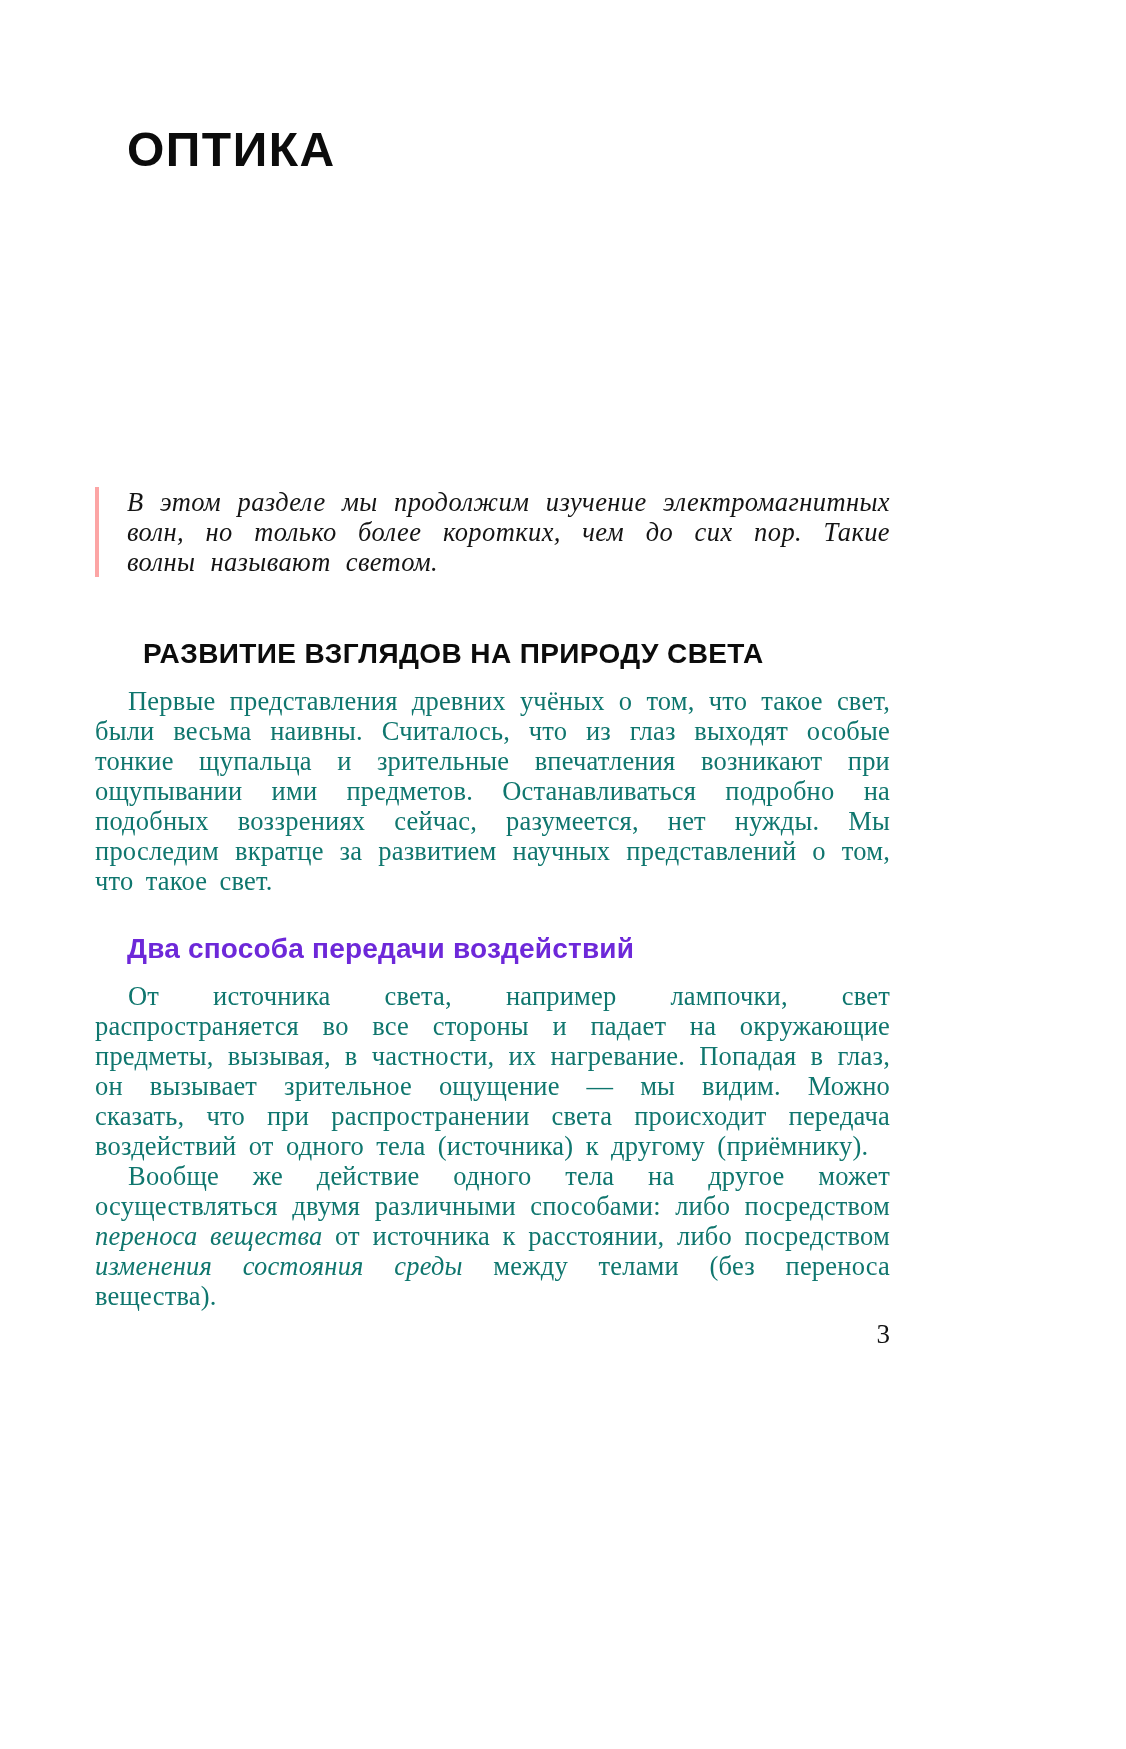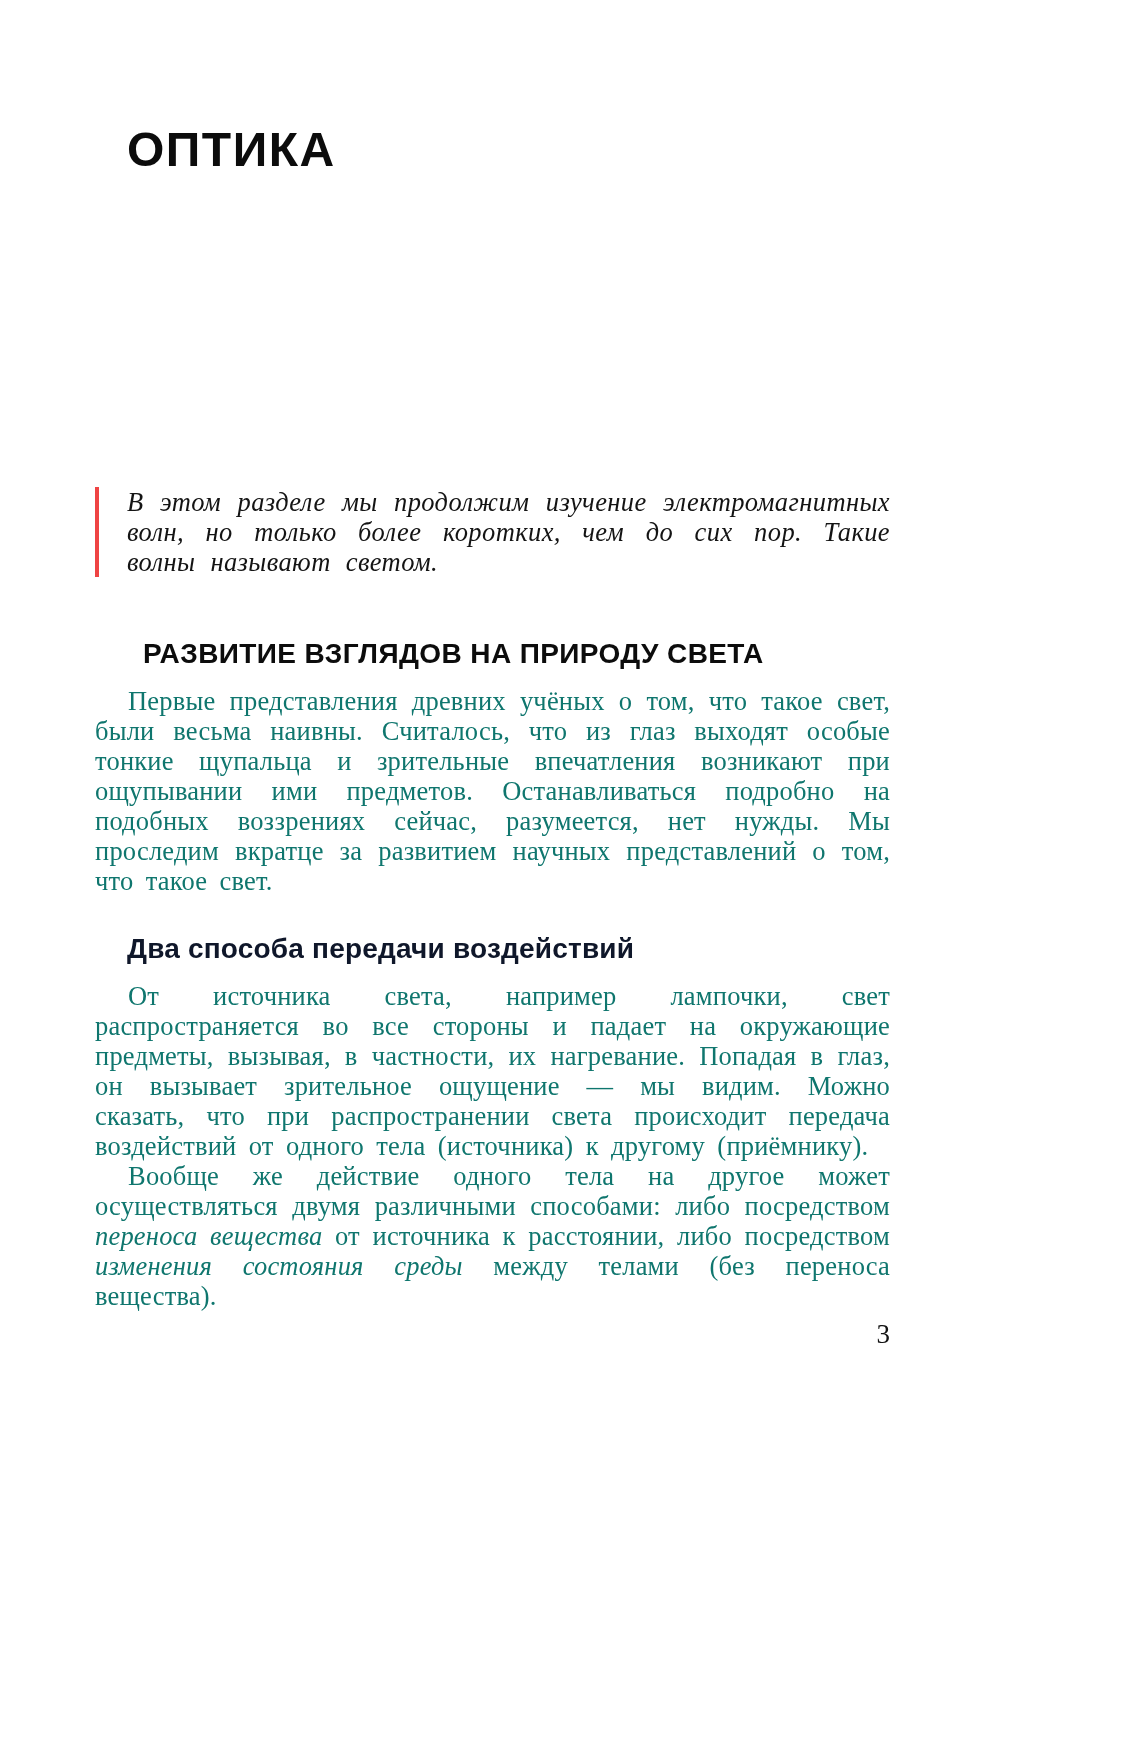--- a/index.html
+++ b/index.html
@@ -29,21 +29,21 @@
     margin: 122px 0 0 32px;
     font-family: "Liberation Sans", "DejaVu Sans", sans-serif;
     font-weight: 700;
     font-size: 48px;
     letter-spacing: 1.5px;
     color: #0c0c0c;
   }
 
   .epigraph {
     margin-top: 310px;
-    border-left: 4px solid #ef4444;
+    border-left: 4px solid #fca5a5;
     padding-left: 28px;
   }
 
   .epigraph-text {
     font-style: italic;
     font-size: 26.5px;
     line-height: 30px;
     text-align: justify;
     letter-spacing: 0.4px;
     word-spacing: 8px;
@@ -60,21 +60,21 @@
     color: #0c0c0c;
   }
 
   .subsection-heading {
     margin: 36px 0 0 32px;
     font-family: "Liberation Sans", "DejaVu Sans", sans-serif;
     font-weight: 700;
     font-size: 28px;
     line-height: 33px;
     letter-spacing: 0.2px;
-    color: #0f172a;
+    color: #6d28d9;
   }
 
   .paragraphs {
     margin-top: 16px;
   }
 
   .body-para {
     font-size: 26.5px;
     line-height: 30px;
     letter-spacing: 0.2px;

